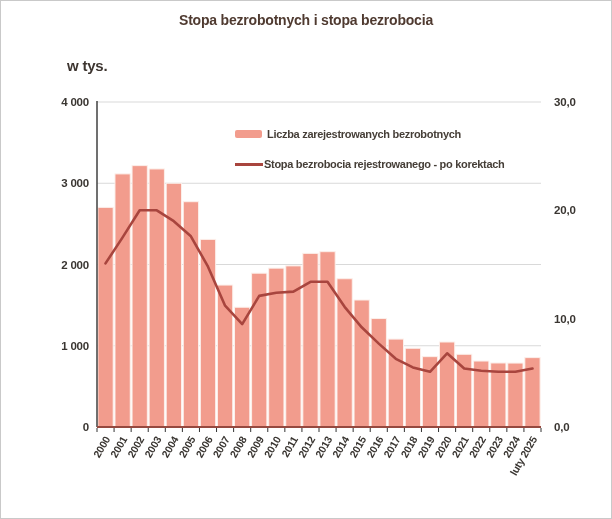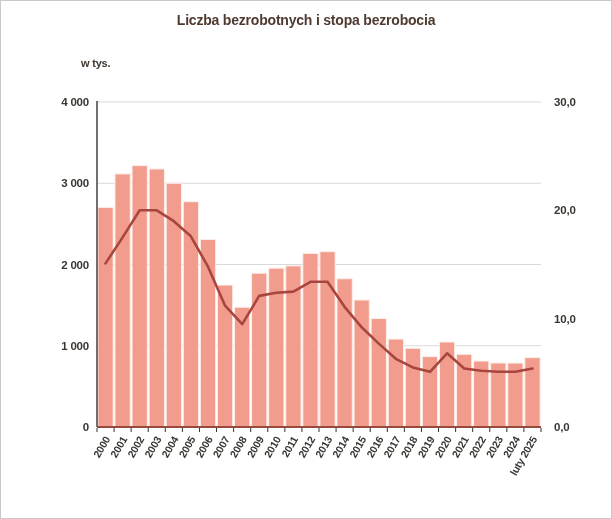--- a/index.html
+++ b/index.html
@@ -2,35 +2,35 @@
 <html><head>
 <meta charset="utf-8">
 <style>
   html,body{margin:0;padding:0;background:#fff;}
   body{width:612px;height:519px;font-family:"Liberation Sans",sans-serif;}
   .page{position:relative;width:610px;height:517px;border:1px solid #c9c9c9;background:#fff;overflow:hidden;}
   .chart-title{position:absolute;top:11px;left:0;width:100%;text-align:center;
     font-size:14px;font-weight:bold;color:#4f3a30;letter-spacing:-0.2px;}
   .chart-subtitle{position:absolute;top:29px;left:0;width:100%;text-align:center;
     font-size:11px;font-weight:bold;color:#4f3a30;letter-spacing:-0.2px;}
-  .unit-label{position:absolute;top:56px;left:80px;font-size:11px;font-weight:bold;
+  .unit-label{position:absolute;top:56px;left:66px;font-size:15px;font-weight:bold;
     color:#3d3530;letter-spacing:-0.2px;}
   .chart-svg{position:absolute;top:0;left:0;}
   .legend{position:absolute;left:234px;top:126px;}
   .legend-row{display:flex;align-items:center;height:14px;margin-bottom:16px;}
   .legend-swatch-bar{width:27px;height:8px;border-radius:2px;margin-right:5px;flex:0 0 auto;}
   .legend-swatch-line{width:28px;height:3px;margin-right:1px;flex:0 0 auto;}
   .legend-label{font-size:11px;font-weight:bold;color:#453e37;letter-spacing:-0.3px;white-space:nowrap;}
   text{font-family:"Liberation Sans",sans-serif;}
 </style>
 </head>
 <body>
 
 <div class="page">
-  <div class="chart-title">Liczba bezrobotnych i stopa bezrobocia</div>
+  <div class="chart-title">Stopa bezrobotnych i stopa bezrobocia</div>
   <div class="unit-label">w tys.</div>
 
   <svg class="chart-svg" width="612" height="519" viewBox="0 0 612 519">
       <line x1="96" x2="540" y1="101" y2="101" stroke="#D9D9D9" stroke-width="1"></line>
       <line x1="96" x2="540" y1="182.25" y2="182.25" stroke="#D9D9D9" stroke-width="1"></line>
       <line x1="96" x2="540" y1="263.5" y2="263.5" stroke="#D9D9D9" stroke-width="1"></line>
       <line x1="96" x2="540" y1="344.75" y2="344.75" stroke="#D9D9D9" stroke-width="1"></line>
       <rect x="96.9" y="206.38125000000002" width="15.276923076923076" height="219.61874999999998" fill="#F29C8D" stroke="#FCEFEA" stroke-width="1"></rect>
       <rect x="113.97692307692309" y="172.90624999999997" width="15.276923076923076" height="253.09375000000003" fill="#F29C8D" stroke="#FCEFEA" stroke-width="1"></rect>
       <rect x="131.05384615384617" y="164.61874999999998" width="15.276923076923076" height="261.38125" fill="#F29C8D" stroke="#FCEFEA" stroke-width="1"></rect>
@@ -117,13 +117,23 @@
       <text x="416.9230769230769" y="438" text-anchor="end" font-size="10.5" font-weight="bold" fill="#3a3632" letter-spacing="-0.2" transform="rotate(-60 416.9230769230769 438)">2018</text>
       <text x="434" y="438" text-anchor="end" font-size="10.5" font-weight="bold" fill="#3a3632" letter-spacing="-0.2" transform="rotate(-60 434 438)">2019</text>
       <text x="451.0769230769231" y="438" text-anchor="end" font-size="10.5" font-weight="bold" fill="#3a3632" letter-spacing="-0.2" transform="rotate(-60 451.0769230769231 438)">2020</text>
       <text x="468.15384615384613" y="438" text-anchor="end" font-size="10.5" font-weight="bold" fill="#3a3632" letter-spacing="-0.2" transform="rotate(-60 468.15384615384613 438)">2021</text>
       <text x="485.2307692307692" y="438" text-anchor="end" font-size="10.5" font-weight="bold" fill="#3a3632" letter-spacing="-0.2" transform="rotate(-60 485.2307692307692 438)">2022</text>
       <text x="502.3076923076923" y="438" text-anchor="end" font-size="10.5" font-weight="bold" fill="#3a3632" letter-spacing="-0.2" transform="rotate(-60 502.3076923076923 438)">2023</text>
       <text x="519.3846153846154" y="438" text-anchor="end" font-size="10.5" font-weight="bold" fill="#3a3632" letter-spacing="-0.2" transform="rotate(-60 519.3846153846154 438)">2024</text>
       <text x="536.4615384615385" y="438" text-anchor="end" font-size="10.5" font-weight="bold" fill="#3a3632" letter-spacing="-0.2" transform="rotate(-60 536.4615384615385 438)">luty 2025</text>
     </svg>
 
+  <div class="legend">
+    <div class="legend-row">
+      <span class="legend-swatch-bar" style="background: rgb(242, 156, 141);"></span>
+      <span class="legend-label">Liczba zarejestrowanych bezrobotnych</span>
+    </div>
+    <div class="legend-row">
+      <span class="legend-swatch-line" style="background: rgb(168, 69, 62);"></span>
+      <span class="legend-label">Stopa bezrobocia rejestrowanego - po korektach</span>
+    </div>
+  </div>
 </div>
 
 </body></html>

